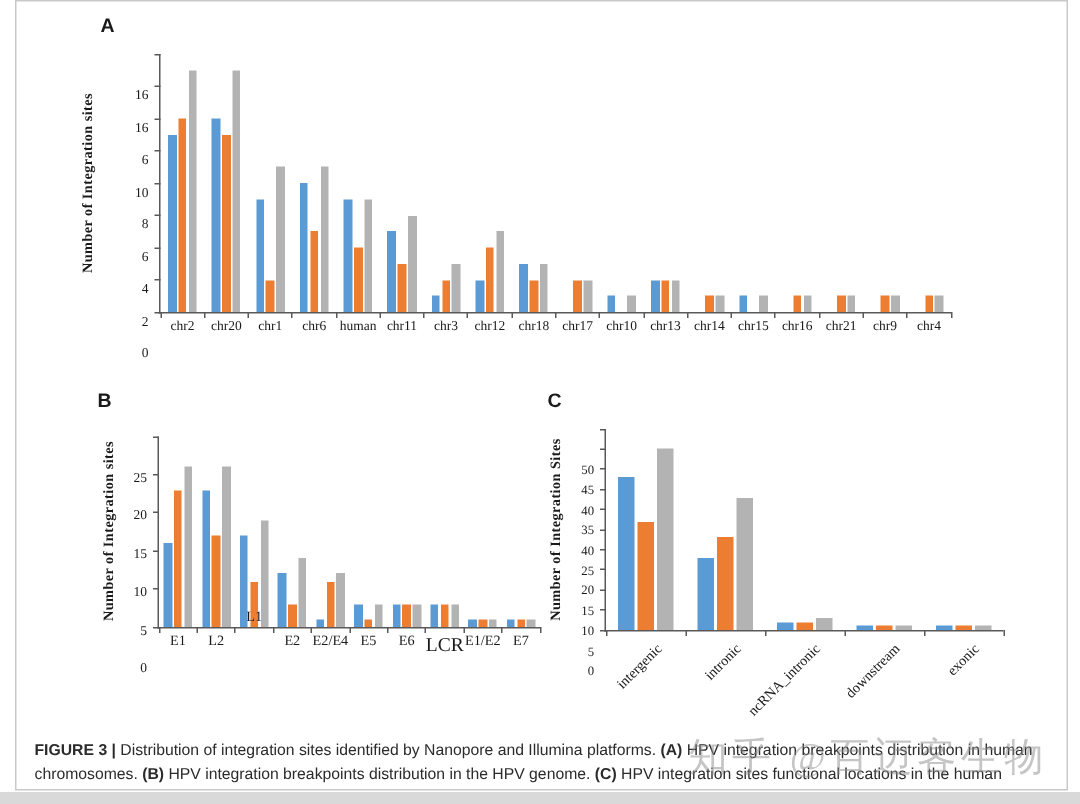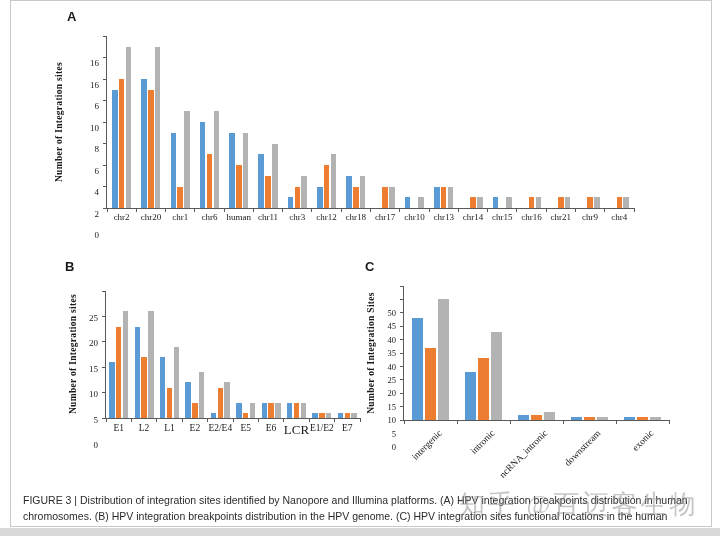--- a/index.html
+++ b/index.html
@@ -53,21 +53,21 @@
     position:absolute;left:337px;top:44px;display:flex;gap:15px;
     font-size:11px;color:#1a1a1a;align-items:center;
   }
   .legend-item{display:flex;align-items:center;gap:4px;}
   .legend-swatch{width:8px;height:8px;display:inline-block;}
   .caption{
     position:absolute;left:12px;top:492px;width:686px;
     font-family:"Liberation Sans","DejaVu Sans",sans-serif;
     font-size:10.5px;line-height:1.5;color:#2b2b2b;
   }
-  .caption .b{font-weight:normal;}
+  .caption .b{font-weight:bold;}
   .watermark{
     position:absolute;left:448px;top:486px;
     font-size:26px;letter-spacing:3px;color:#8c8c8c;opacity:.5;
     font-family:"Liberation Serif","DejaVu Serif",serif;
     white-space:nowrap;
   }
 </style>
 </head>
 <body>
 
@@ -233,21 +233,21 @@
       <div class="bar" style="left: 67.55px; top: 55.88px; width: 5.5px; height: 71.12px; background: rgb(179, 179, 179);"></div>
       <div class="bar" style="left: 92.95px; top: 81.28px; width: 5.5px; height: 45.72px; background: rgb(179, 179, 179);"></div>
       <div class="bar" style="left: 118.35px; top: 91.44px; width: 5.5px; height: 35.56px; background: rgb(179, 179, 179);"></div>
       <div class="bar" style="left: 143.75px; top: 111.76px; width: 5.5px; height: 15.24px; background: rgb(179, 179, 179);"></div>
       <div class="bar" style="left: 169.15px; top: 111.76px; width: 5.5px; height: 15.24px; background: rgb(179, 179, 179);"></div>
       <div class="bar" style="left: 194.55px; top: 111.76px; width: 5.5px; height: 15.24px; background: rgb(179, 179, 179);"></div>
       <div class="bar" style="left: 219.95px; top: 121.92px; width: 5.5px; height: 5.08px; background: rgb(179, 179, 179);"></div>
       <div class="bar" style="left: 245.35px; top: 121.92px; width: 5.5px; height: 5.08px; background: rgb(179, 179, 179);"></div>
       <div class="x-label" style="left: -6px; width: 37.4px; top: 132px; font-size: 9.5px;">E1</div>
       <div class="x-label" style="left: 19.4px; width: 37.4px; top: 132px; font-size: 9.5px;">L2</div>
-      <div class="x-label" style="left: 44.8px; width: 37.4px; top: 132px; font-size: 9.5px;">L1</div>
+      <div class="x-label" style="left: 44.8px; width: 37.4px; top: 116px; font-size: 9.5px;">L1</div>
       <div class="x-label" style="left: 70.2px; width: 37.4px; top: 132px; font-size: 9.5px;">E2</div>
       <div class="x-label" style="left: 95.6px; width: 37.4px; top: 132px; font-size: 9.5px;">E2/E4</div>
       <div class="x-label" style="left: 121px; width: 37.4px; top: 132px; font-size: 9.5px;">E5</div>
       <div class="x-label" style="left: 146.4px; width: 37.4px; top: 132px; font-size: 9.5px;">E6</div>
       <div class="x-label" style="left: 171.8px; width: 37.4px; top: 132px; font-size: 13px;">LCR</div>
       <div class="x-label" style="left: 197.2px; width: 37.4px; top: 132px; font-size: 9.5px;">E1/E2</div>
       <div class="x-label" style="left: 222.6px; width: 37.4px; top: 132px; font-size: 9.5px;">E7</div>
     </div>
   <div class="chart" id="chart-C" style="left: 392px; top: 285px; width: 265px; height: 134px;">
       <div class="y-tick-label" style="top: 128px; font-size: 8.5px;">0</div>

